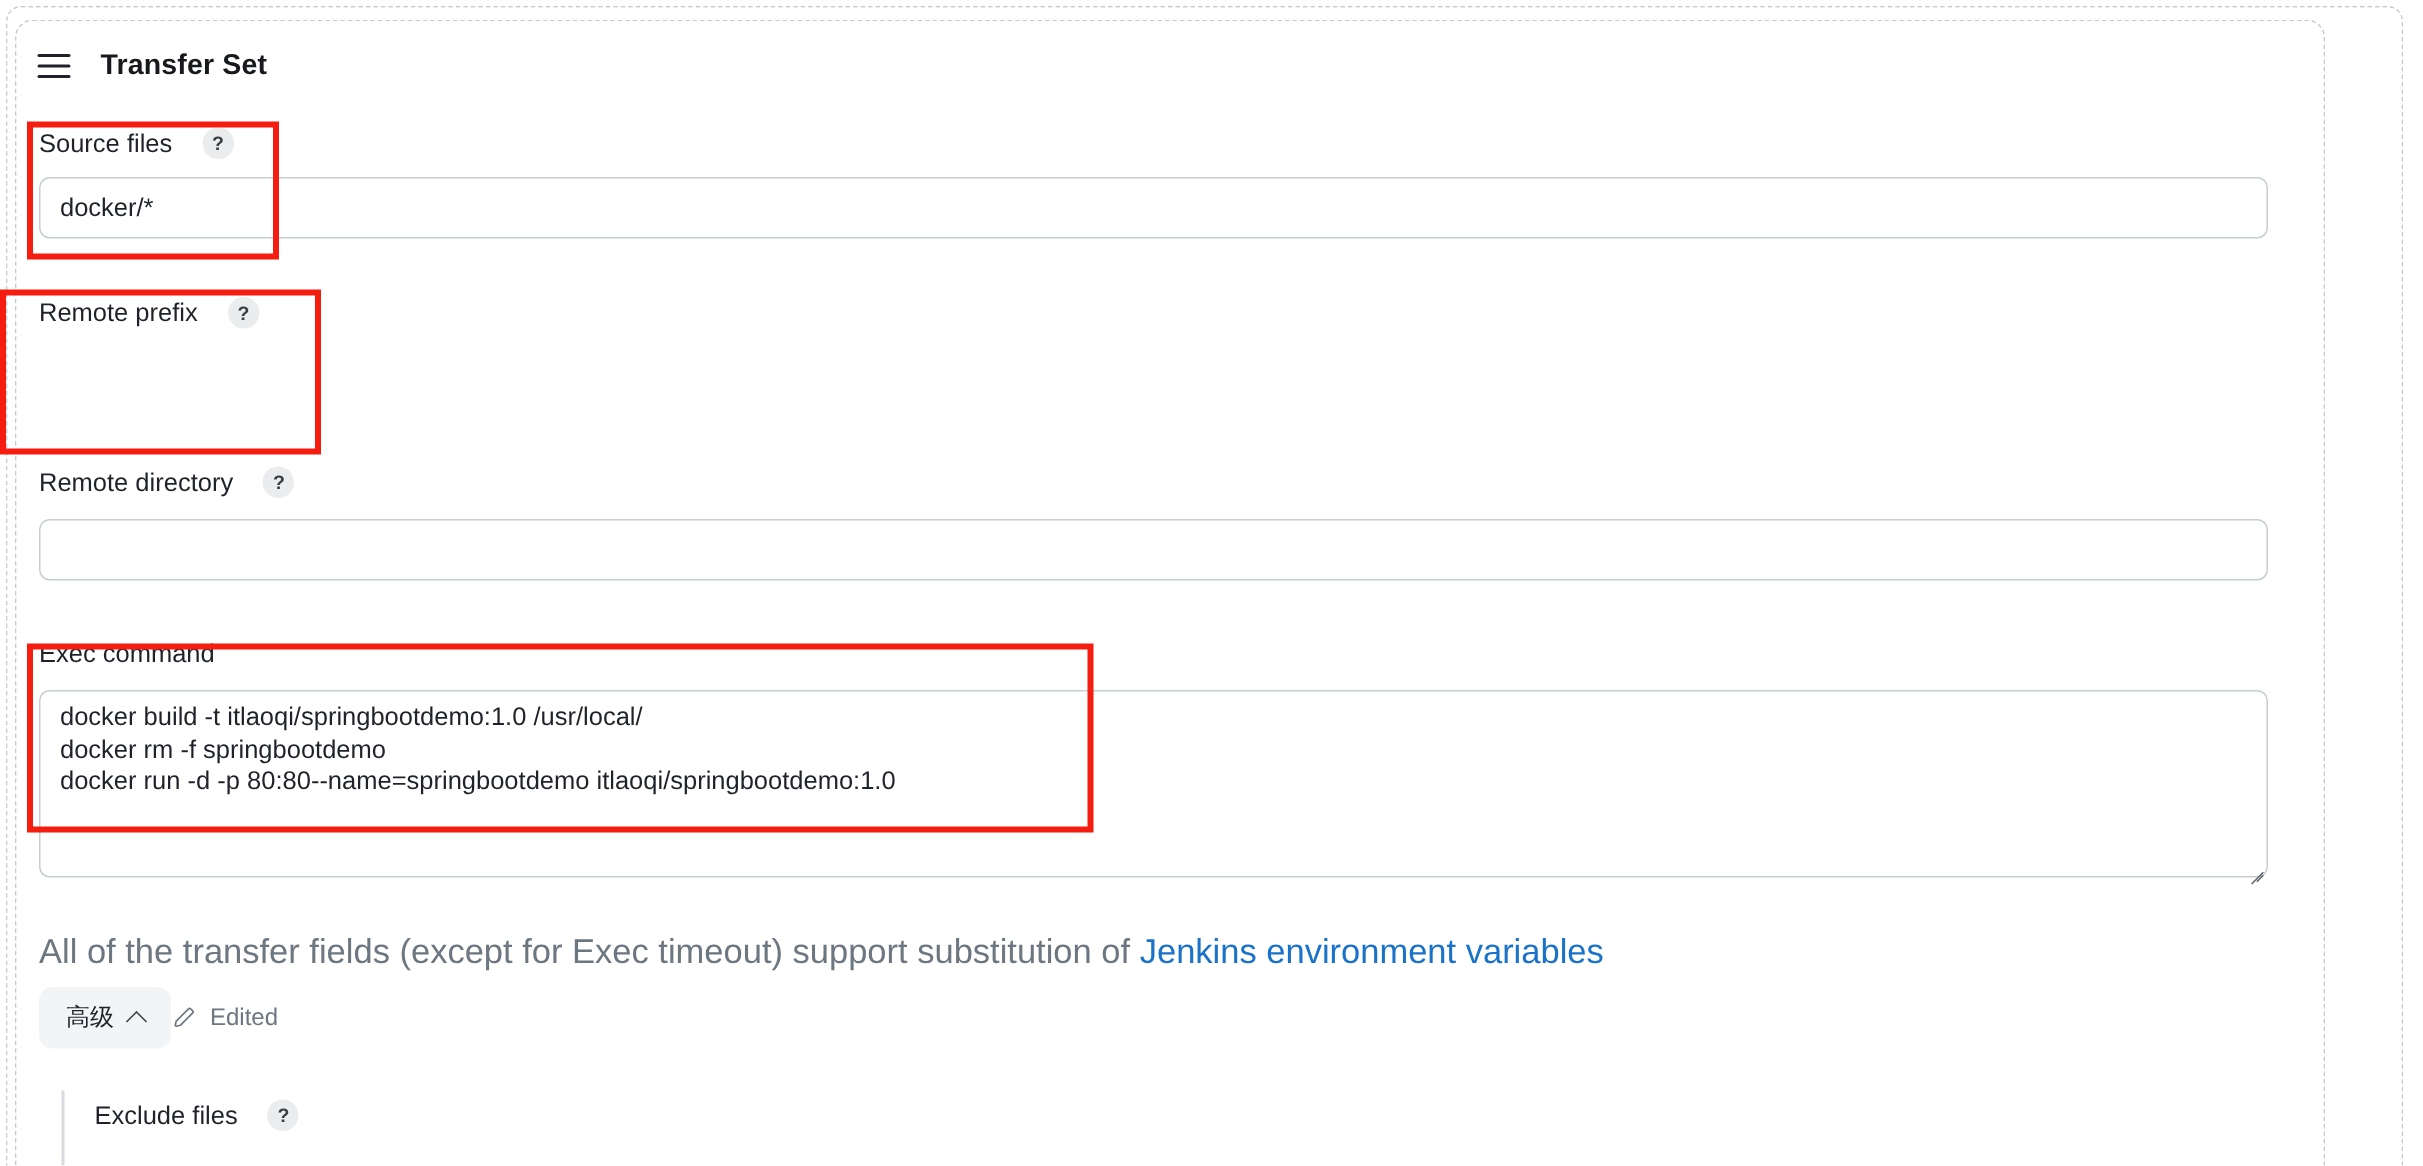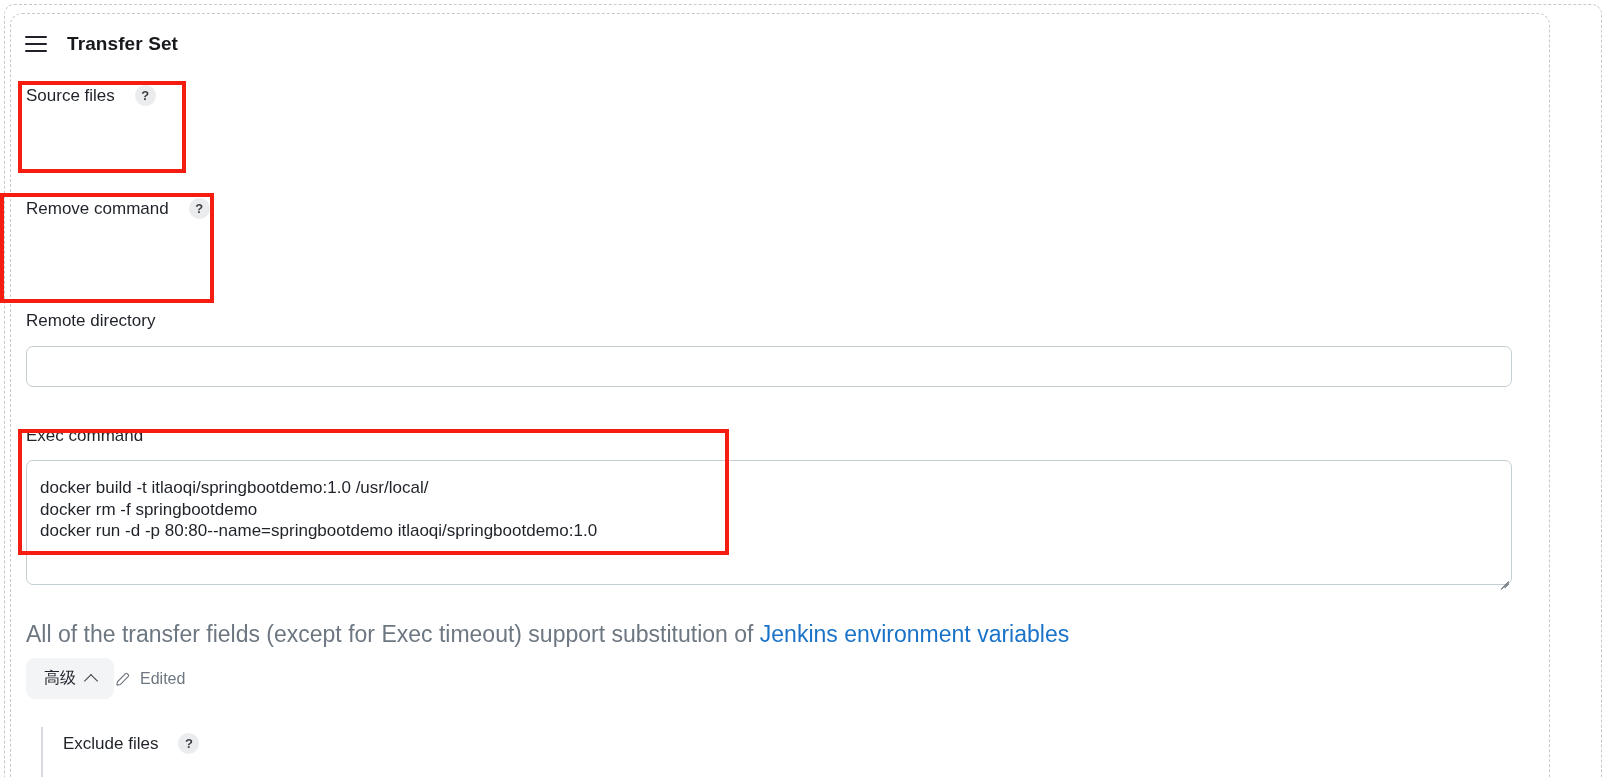--- a/index.html
+++ b/index.html
@@ -126,21 +126,21 @@
   .textarea-input {
     position: absolute;
     box-sizing: border-box;
     border: 1.4px solid #c5ced2;
     border-radius: 7px;
     background: #ffffff;
     font-family: "Liberation Sans", "DejaVu Sans", sans-serif;
     font-size: 17px;
     line-height: 21.5px;
     color: #1f2329;
-    padding: 16px 13px;
+    padding: 6px 13px;
     outline: none;
     resize: none;
     overflow: hidden;
     white-space: pre;
   }
   .resize-grip {
     position: absolute;
     width: 12px;
     height: 12px;
     pointer-events: none;
@@ -190,21 +190,21 @@
     width: 9px;
     height: 9px;
     border-left: 1.8px solid #3b3f45;
     border-top: 1.8px solid #3b3f45;
     transform: rotate(45deg);
     position: relative;
     top: 2px;
   }
   .edited-chip {
     display: inline-flex;
-    align-items: flex-end;
+    align-items: flex-start;
     gap: 9px;
     font-size: 16px;
     color: #6d7781;
     cursor: pointer;
   }
   .pencil-icon { display: block; }
 
   
   .nested-rule {
     position: absolute;
@@ -235,27 +235,28 @@
         <span></span>
         <span></span>
     </div>
     <div class="panel-title">Transfer Set</div>
   </div>
 
   <div class="field-label" style="left:26px; top:85px;">
     <span>Source files</span>
     <span class="help-badge">?</span>
   </div>
+  <input class="text-input" style="left: 26px; top: 118px; width: 1486px;" value="docker/*">
 
   <div class="field-label" style="left:26px; top:198px;">
-    <span>Remove command</span>
-    <span class="help-badge">?</span>
-  </div>
-
-  <div class="field-label" style="left:26px; top:311px;flex-direction:column;">
+    <span>Remote prefix</span>
+    <span class="help-badge">?</span>
+  </div>
+
+  <div class="field-label" style="left:26px; top:311px;">
     <span>Remote directory</span>
     <span class="help-badge">?</span>
   </div>
   <input class="text-input" style="left: 26px; top: 346px; width: 1486px;" value="">
 
   <div class="field-label" style="left:26px; top:426px;flex-direction:column;">
     <span>Exec command</span>
     <span class="help-badge">?</span>
   </div>
   <textarea class="textarea-input" style="left: 26px; top: 460px; width: 1486px; height: 125px;">docker build -t itlaoqi/springbootdemo:1.0 /usr/local/

